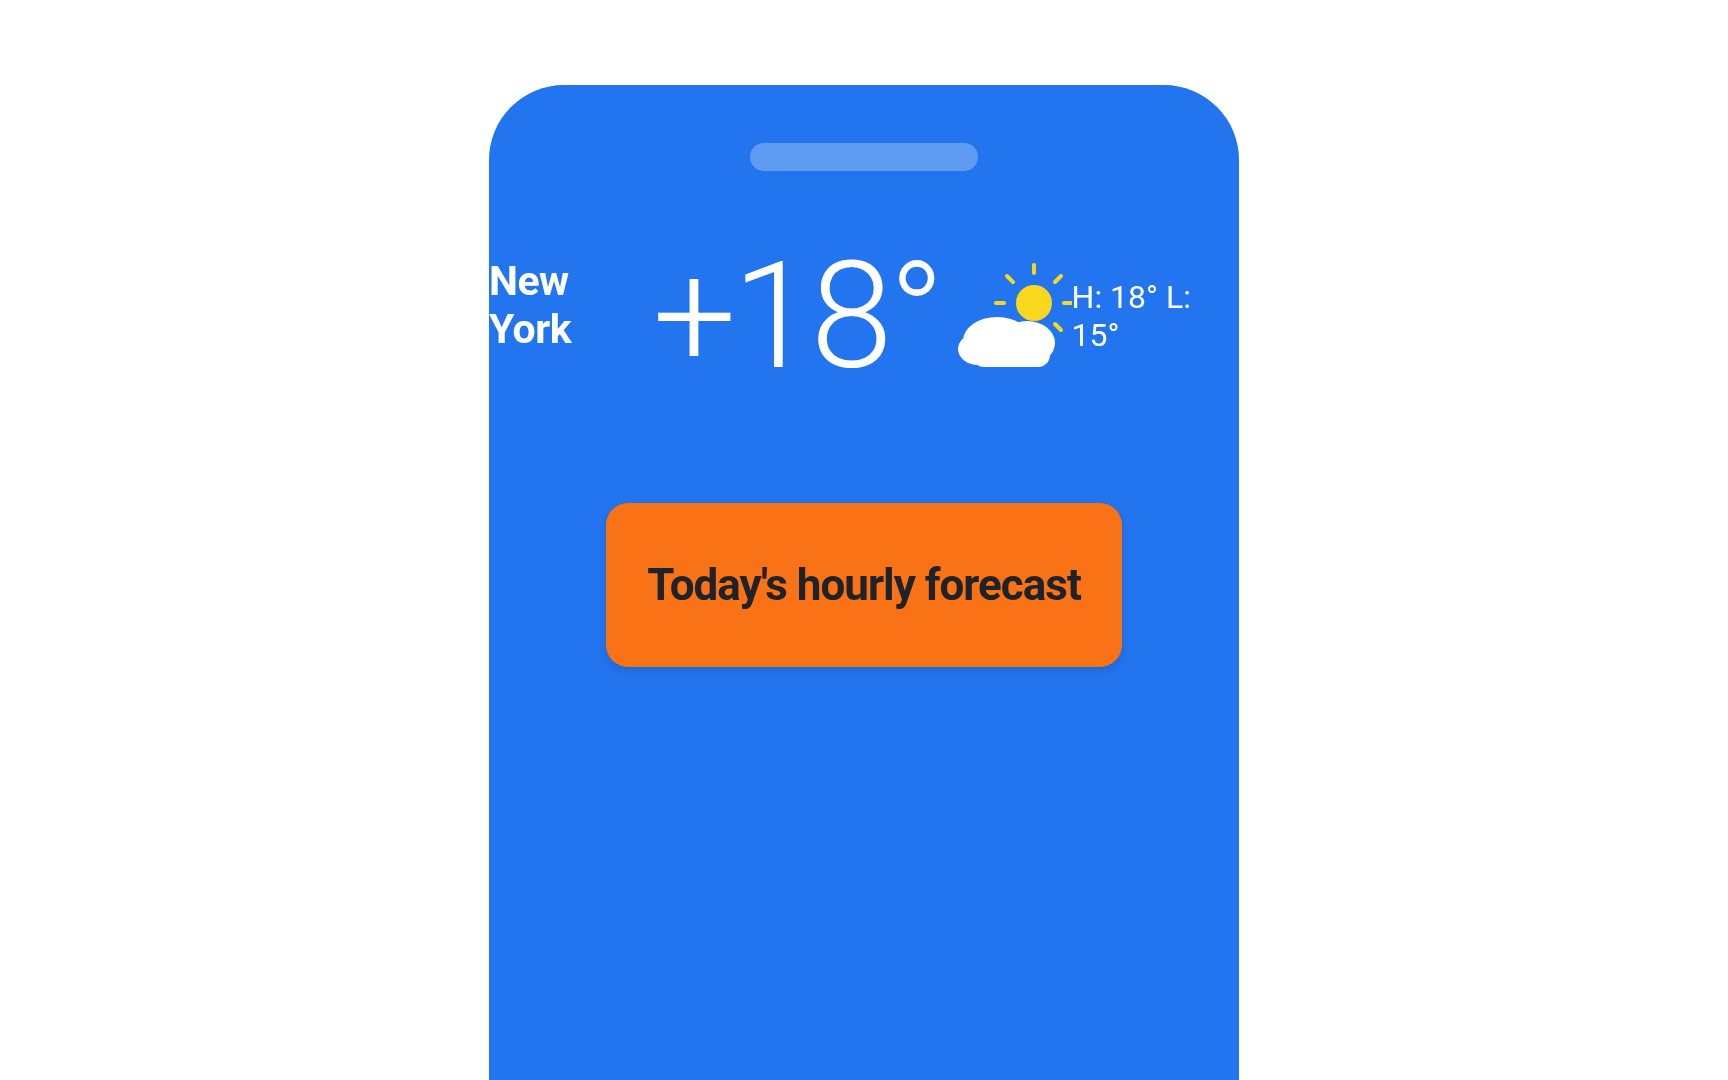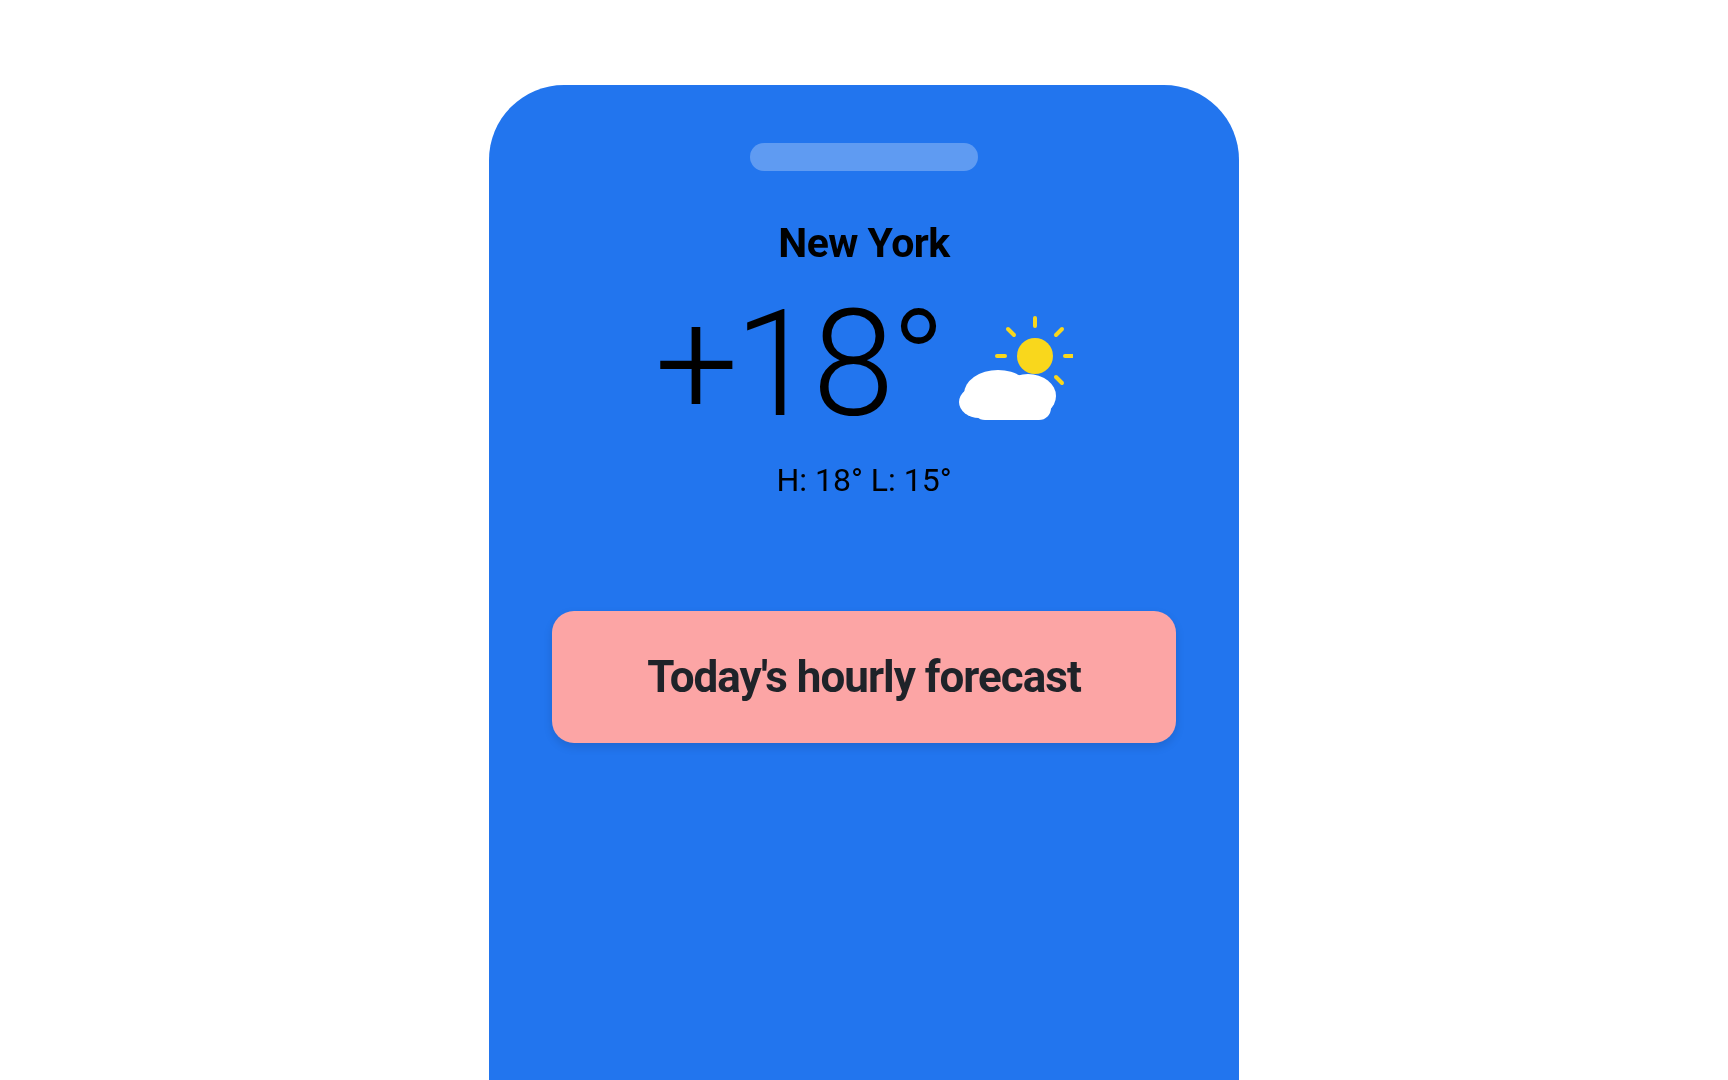--- a/index.html
+++ b/index.html
@@ -28,34 +28,34 @@
       min-height: 995px;
     }
     .notch {
       width: 228px;
       height: 28px;
       background: rgba(255,255,255,0.28);
       border-radius: 14px;
     }
     .weather-header {
       display: flex;
-      flex-direction: column;
+      flex-direction: row;
       align-items: center;
       margin-top: 48px;
-      color: #000000;
+      color: #ffffff;
       width: 100%;
     }
     .city {
       font-size: 41px;
       font-weight: 700;
       letter-spacing: -0.5px;
     }
     .temp-row {
       display: flex;
-      align-items: center;
+      align-items: flex-start;
       justify-content: center;
       margin-top: 24px;
       gap: 11px;
     }
     .temperature {
       font-size: 148px;
       font-weight: 300;
       line-height: 1;
       letter-spacing: -4px;
     }
@@ -67,28 +67,27 @@
     }
     .condition {
       font-size: 36px;
       font-weight: 400;
       margin-top: 36px;
     }
     .hilo {
       font-size: 32px;
       font-weight: 400;
       margin-top: 22px;
-      text-align: right;
     }
     .forecast-card {
-      width: 624px;
-      background: #fca5a5;
+      width: 516px;
+      background: #f97316;
       border-radius: 22px;
       margin-top: 112px;
-      padding: 40px 20px;
+      padding: 56px 20px;
       text-align: center;
       box-shadow: 0 4px 10px rgba(0,0,0,0.12);
     }
     .forecast-title {
       font-size: 44px;
       font-weight: 700;
       color: #1f2329;
       letter-spacing: -1px;
     }
   </style>

